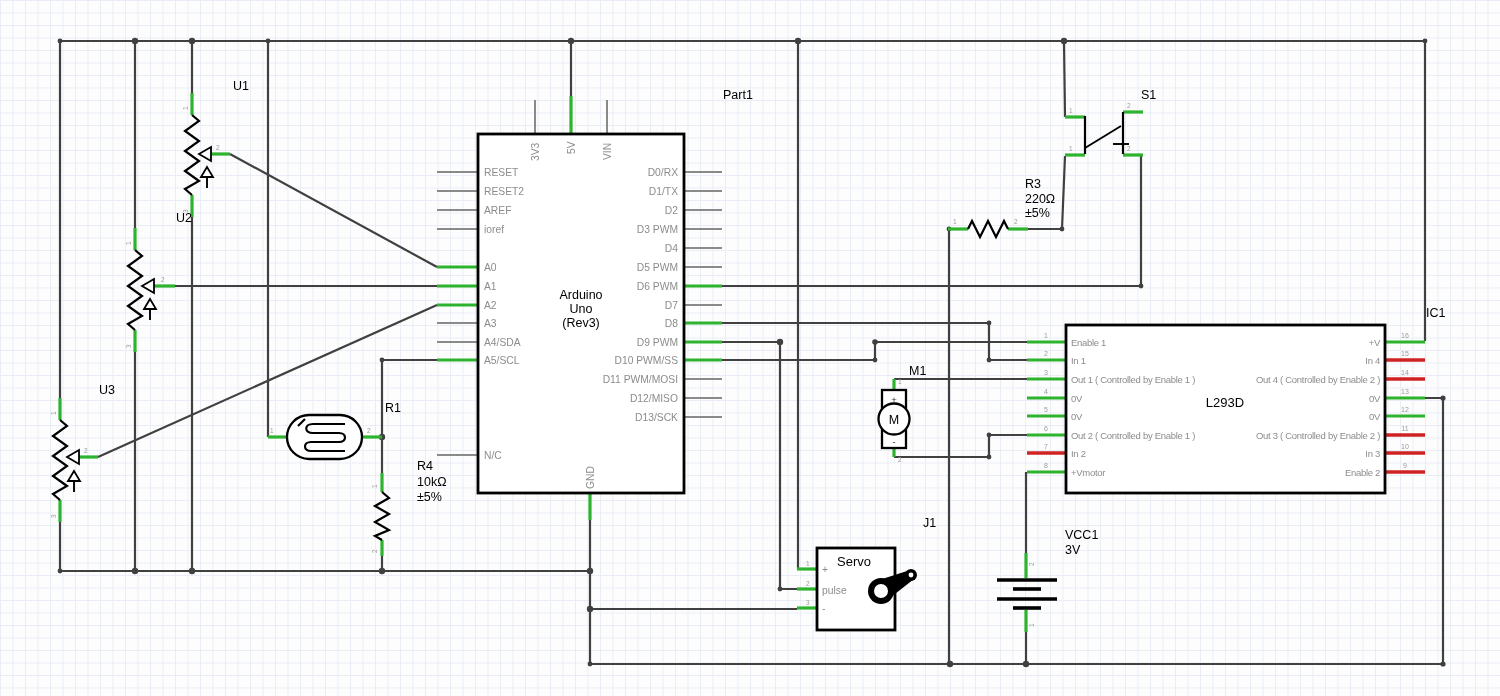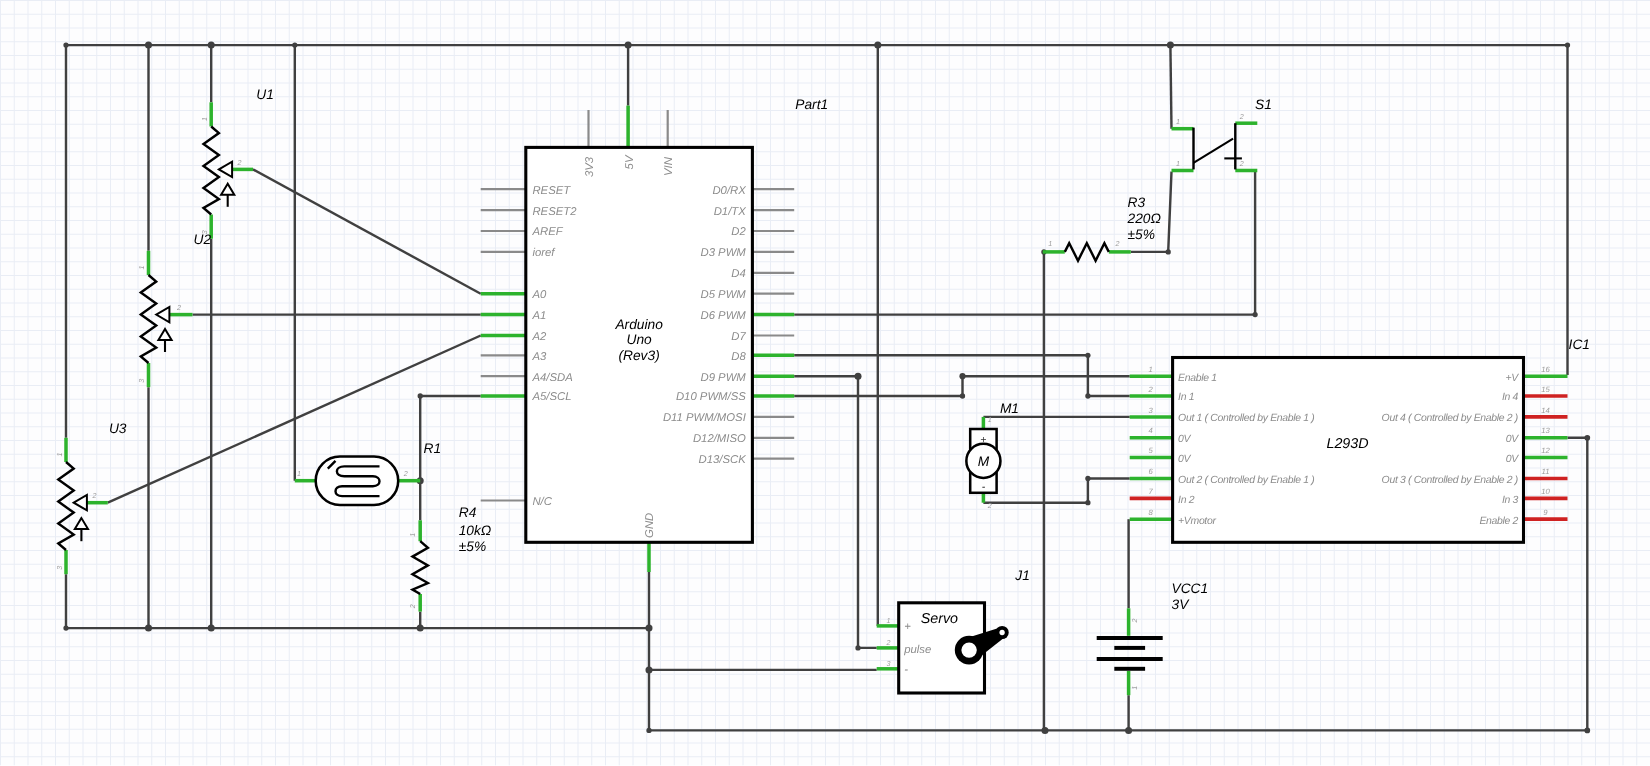--- a/index.html
+++ b/index.html
@@ -6,21 +6,20 @@
     --wire:#404040; --green:#2db32d; --red:#cf2222; --graypin:#8a8a8a;
     --pintext:#8c8c8c; --comp:#000000; --grid:#e9edf5; --bg:#fdfdfe;
   }
   html,body{margin:0;padding:0}
   .canvas{
     position:relative;width:1500px;height:696px;overflow:hidden;
     background-color:var(--bg);
     background-image:linear-gradient(var(--grid) 1px,transparent 1px),
                      linear-gradient(90deg,var(--grid) 1px,transparent 1px);
     background-size:12.5px 12.5px;
-    font-style:italic;
   }
   svg{position:absolute;left:0;top:0}
   text{font-family:"Liberation Sans","DejaVu Sans",sans-serif}
   .wire{stroke:var(--wire);stroke-width:2.2;fill:none}
   .stub{fill:none;stroke-width:3.2}
   .connected{stroke:var(--green);stroke-width:3.2}
   .unrouted{stroke:var(--red);stroke-width:3.4}
   .none{stroke:var(--graypin);stroke-width:2}
   .body{stroke:var(--comp);stroke-width:2.8;fill:#fff}
   .body2{stroke:var(--comp);stroke-width:2.3;fill:#fff}

